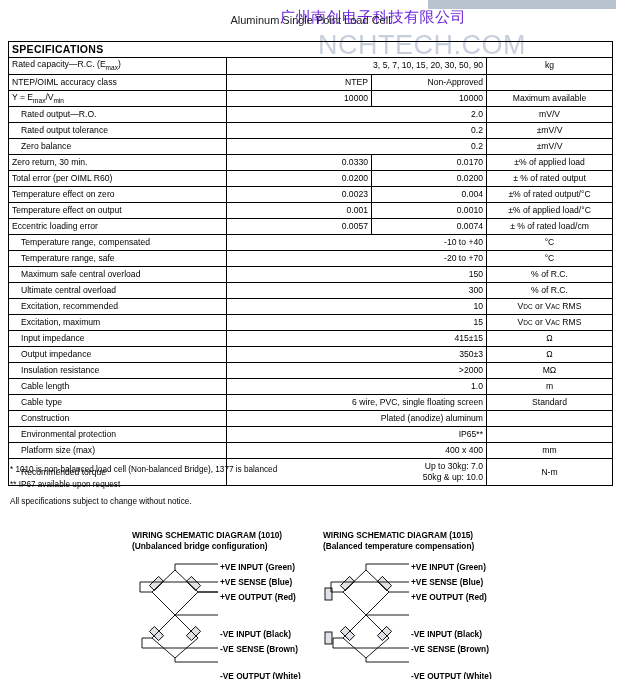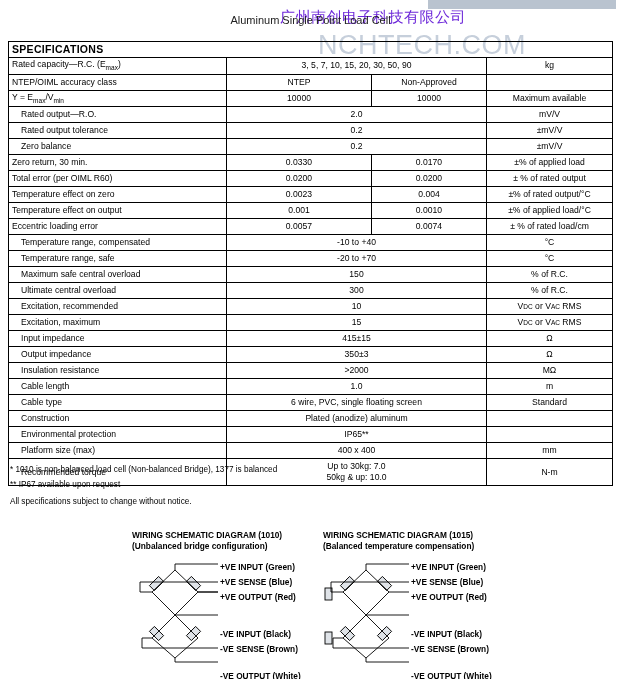--- a/index.html
+++ b/index.html
@@ -64,21 +64,21 @@
     padding-left:5px;
     margin-left:12px;
   }
   .colhead td{
     font-weight:bold;
     text-align:center;
     font-size:8.6px;
   }
   .param{ text-align:left; padding-left:6px; }
   .param.ind{ padding-left:12px; }
-  .val{ text-align:center;margin-top:38px; }
+  .val{ text-align:right;margin-top:38px; }
   .unit{ text-align:center; }
   sub{ font-size:6.5px; }
   .small-caps-sub{ font-size:6.5px; }
 
   .notes{
     position:absolute;
     left:10px;
     font-size:8.2px;
     color:#000;
   }

